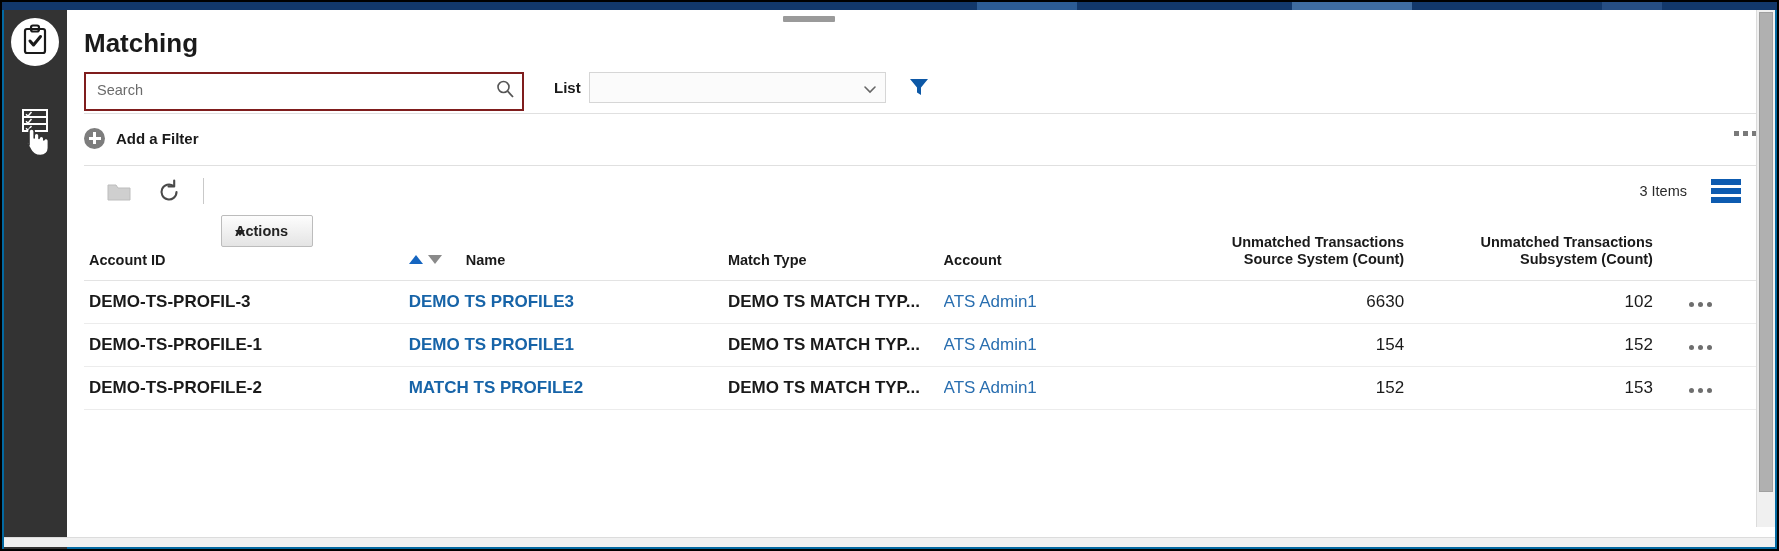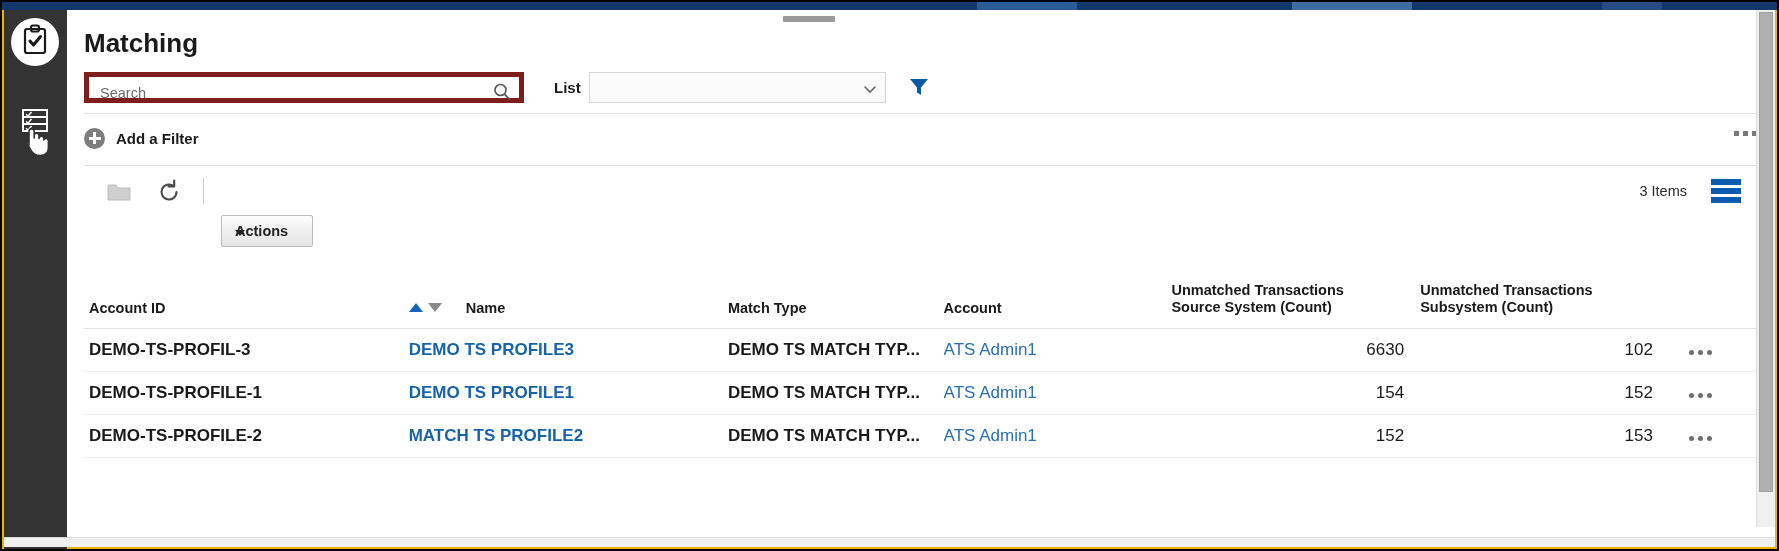--- a/index.html
+++ b/index.html
@@ -11,21 +11,21 @@
     font-family: "Liberation Sans", sans-serif;
     overflow: hidden;
     position: relative;
   }
   .app-frame {
     position: absolute;
     left: 0; top: 0;
     width: 1779px; height: 551px;
     box-sizing: border-box;
     border: 2px solid #000000;
-    background: #eab308;
+    background: #0369a1;
     overflow: hidden;
   }
   
   .top-strip {
     position: absolute;
     left: 0; top: 0;
     width: 100%; height: 8px;
     background: #12386b;
   }
   .top-strip .seg-a {
@@ -94,22 +94,22 @@
   }
   
   .search-row {
     position: absolute;
     left: 17px; top: 62px;
     right: 18px; height: 34px;
   }
   .search-box {
     position: absolute;
     left: 0; top: 0;
-    width: 440px; height: 31px;
-    border: 5px solid #7f1d1d;
+    width: 440px; height: 39px;
+    border: 2px solid #7f1d1d;
     background: #ffffff;
     box-sizing: border-box;
   }
   .search-box input {
     position: absolute;
     left: 9px; top: 0;
     width: 400px; height: 29px;
     border: none; outline: none;
     font-size: 14.5px;
     color: #555555;
@@ -300,21 +300,21 @@
     border-right: 7px solid transparent;
     border-bottom: 9px solid #1565c0;
   }
   .tri-dn {
     width: 0; height: 0;
     border-left: 7px solid transparent;
     border-right: 7px solid transparent;
     border-top: 9px solid #8a8a8a;
   }
   .hdr-wrap { white-space: nowrap; }
-  .hdr-two { line-height: 1.18; text-align: left; margin-top: 48px; }
+  .hdr-two { line-height: 1.18; text-align: right; }
   tbody td {
     font-size: 17px;
     color: #1a1a1a;
     padding: 11px 0 11px 0;
     border-bottom: 1px solid #ececec;
     white-space: nowrap;
     overflow: hidden;
     text-overflow: ellipsis;
   }
   td.c-acct { padding-left: 5px; font-weight: bold; }

